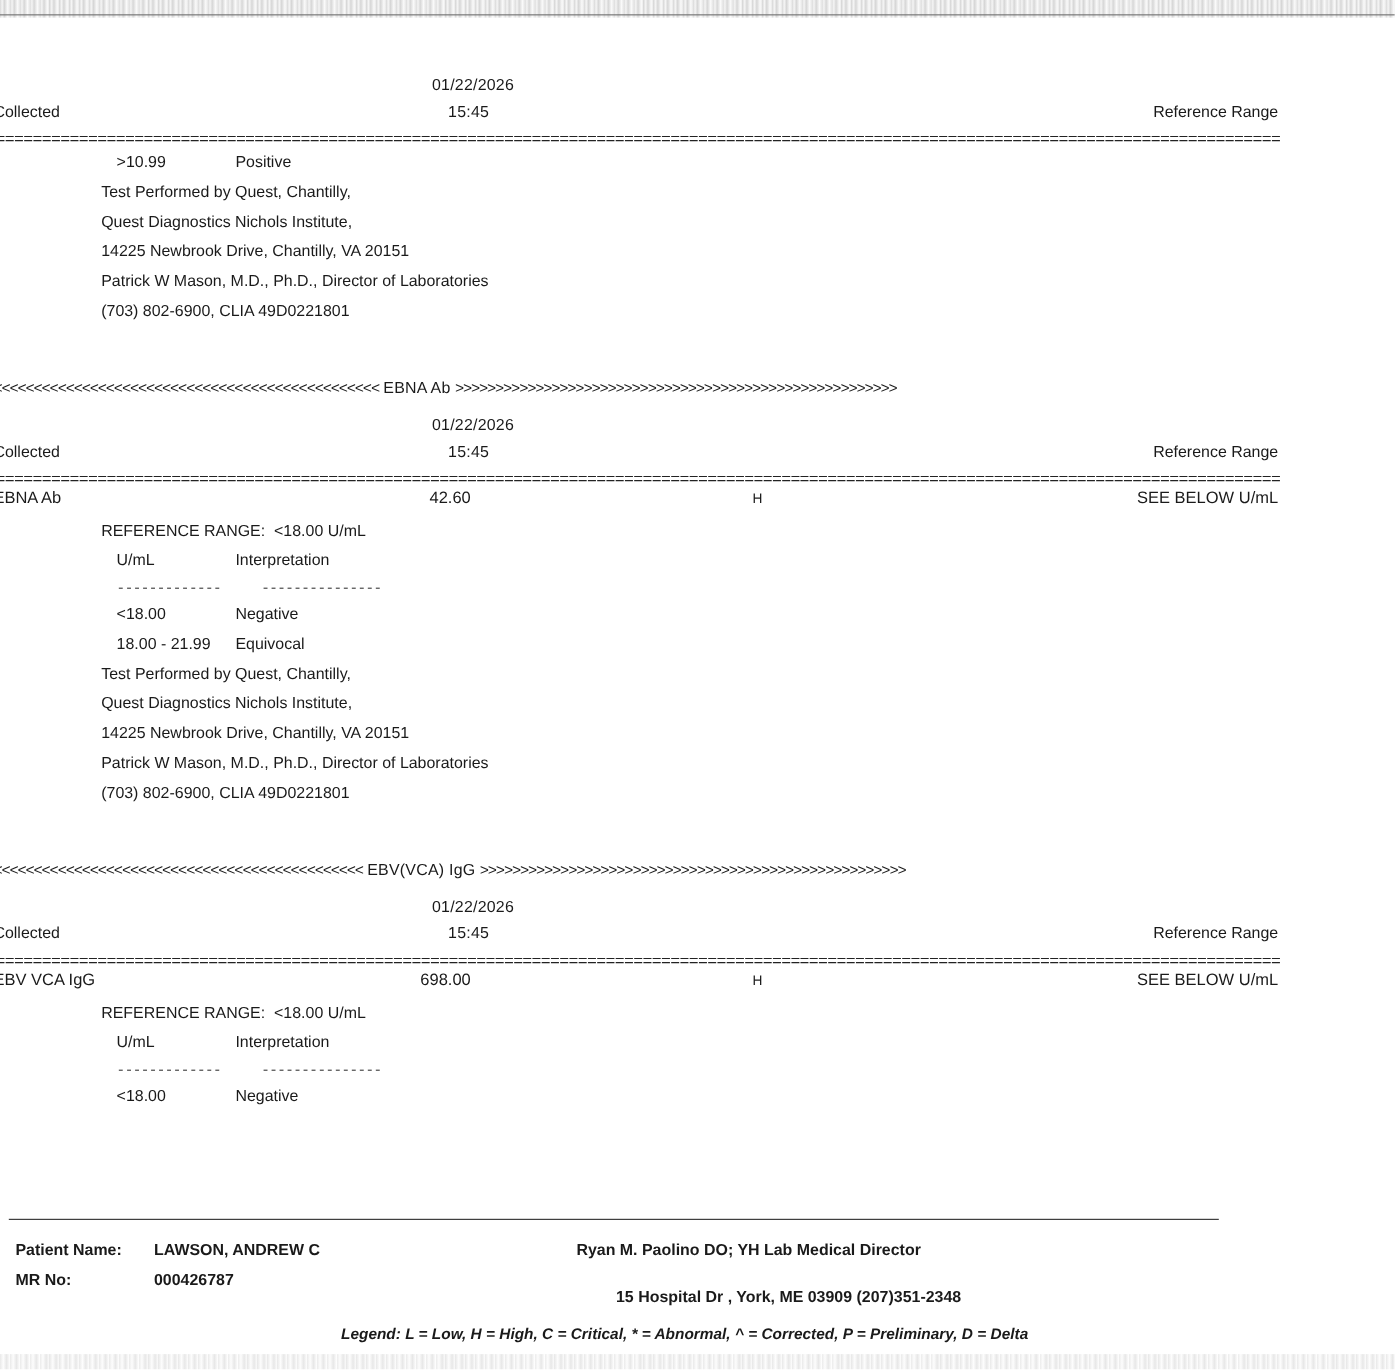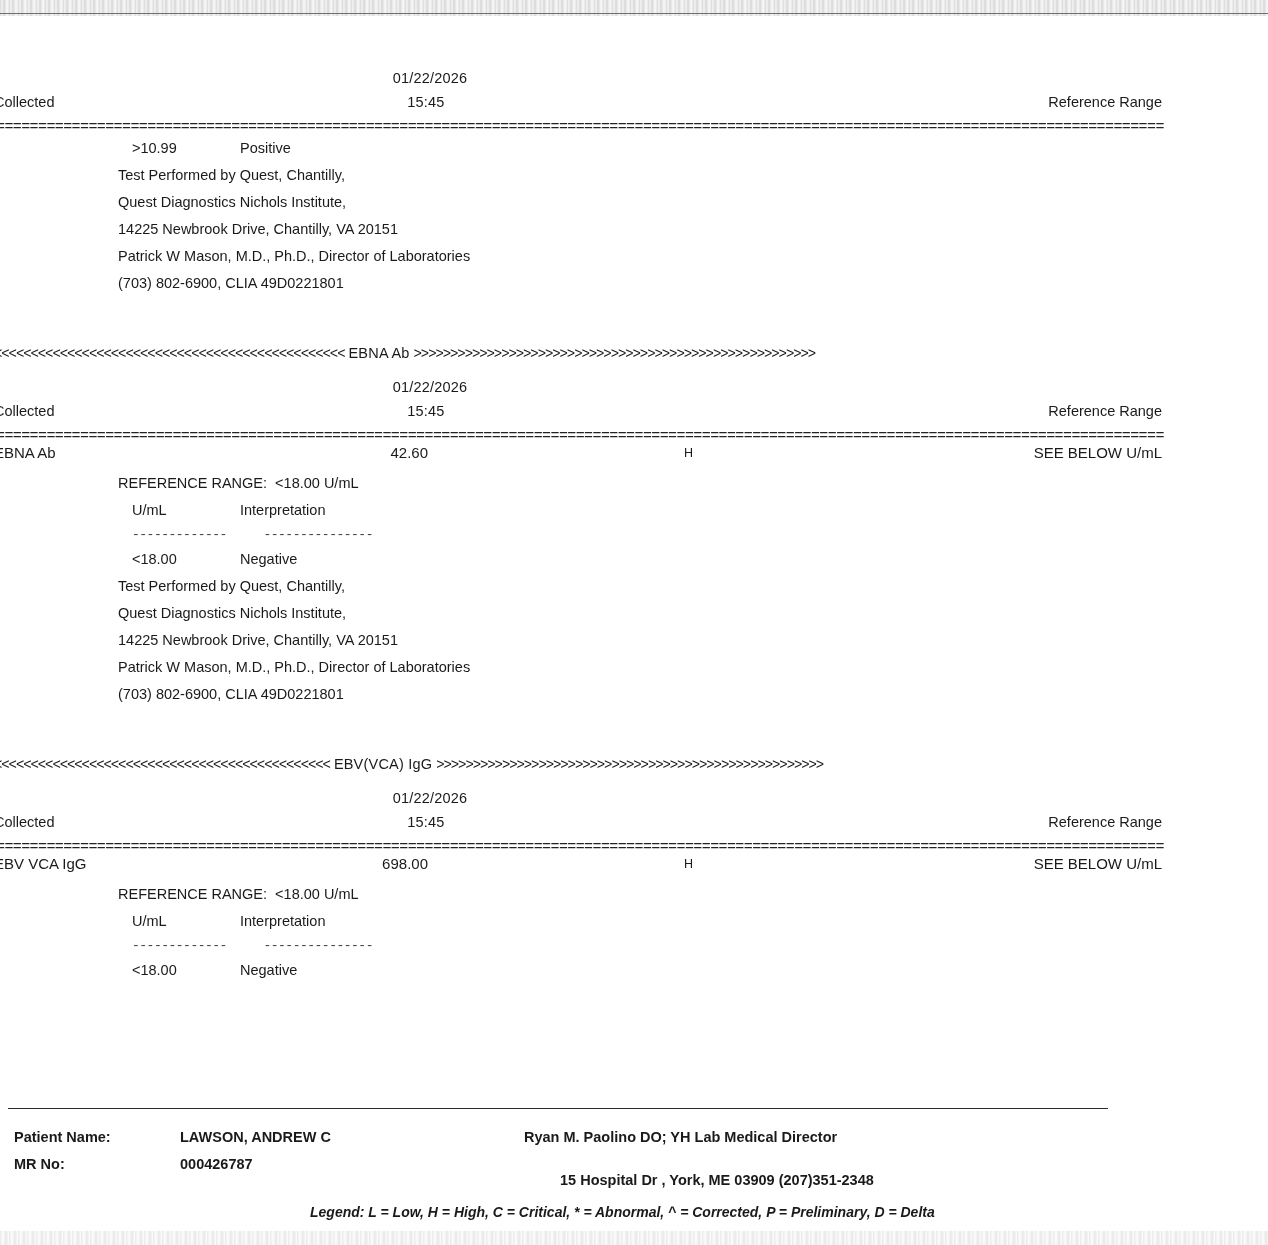--- a/index.html
+++ b/index.html
@@ -152,21 +152,21 @@
   }
   .resultrow .range {
     position: absolute;
     right: 106px;
     top: 0;
     font-size: 15px;
   }
 
   .indent-block {
     position: relative;
-    padding-left: 118px;
+    padding-left: 92px;
   }
   .line {
     font-size: 14.5px;
     line-height: 27px;
     white-space: pre;
   }
   .line.sub {
     padding-left: 14px;
   }
   .line.dashes {
@@ -236,21 +236,20 @@
     font-weight: bold;
     line-height: 27px;
   }
   .footer .patient .lab {
     display: inline-block;
     width: 126px;
   }
   .footer .patient .val {
     display: inline-block;
     font-weight: bold;
-    margin-left: 40px;
   }
   .footer .patient .row2 .val,
   .footer .patient .row3 .val {
     font-weight: bold;
   }
   .footer .director {
     position: absolute;
     left: 524px;
     top: 18px;
     font-size: 14.5px;
@@ -324,20 +323,21 @@
         <div class="value">42.60</div>
         <div class="flag">H</div>
         <div class="range">SEE BELOW U/mL</div>
       </div>
 
       <div class="indent-block">
         <div class="line">REFERENCE RANGE:  &lt;18.00 U/mL</div>
         <div class="line sub"><span class="ic ic-val">U/mL</span><span class="ic">Interpretation</span></div>
         <div class="line sub dashes">-------------     ---------------</div>
         <div class="line sub"><span class="ic ic-val">&lt;18.00</span><span class="ic">Negative</span></div>
+        <div class="line sub"><span class="ic ic-val">18.00 - 21.99</span><span class="ic">Equivocal</span></div>
         <div class="line">Test Performed by Quest, Chantilly,</div>
         <div class="line">Quest Diagnostics Nichols Institute,</div>
         <div class="line">14225 Newbrook Drive, Chantilly, VA 20151</div>
         <div class="line">Patrick W Mason, M.D., Ph.D., Director of Laboratories</div>
         <div class="line">(703) 802-6900, CLIA 49D0221801</div>
       </div>
     </div>
 
     <div class="section">
 

